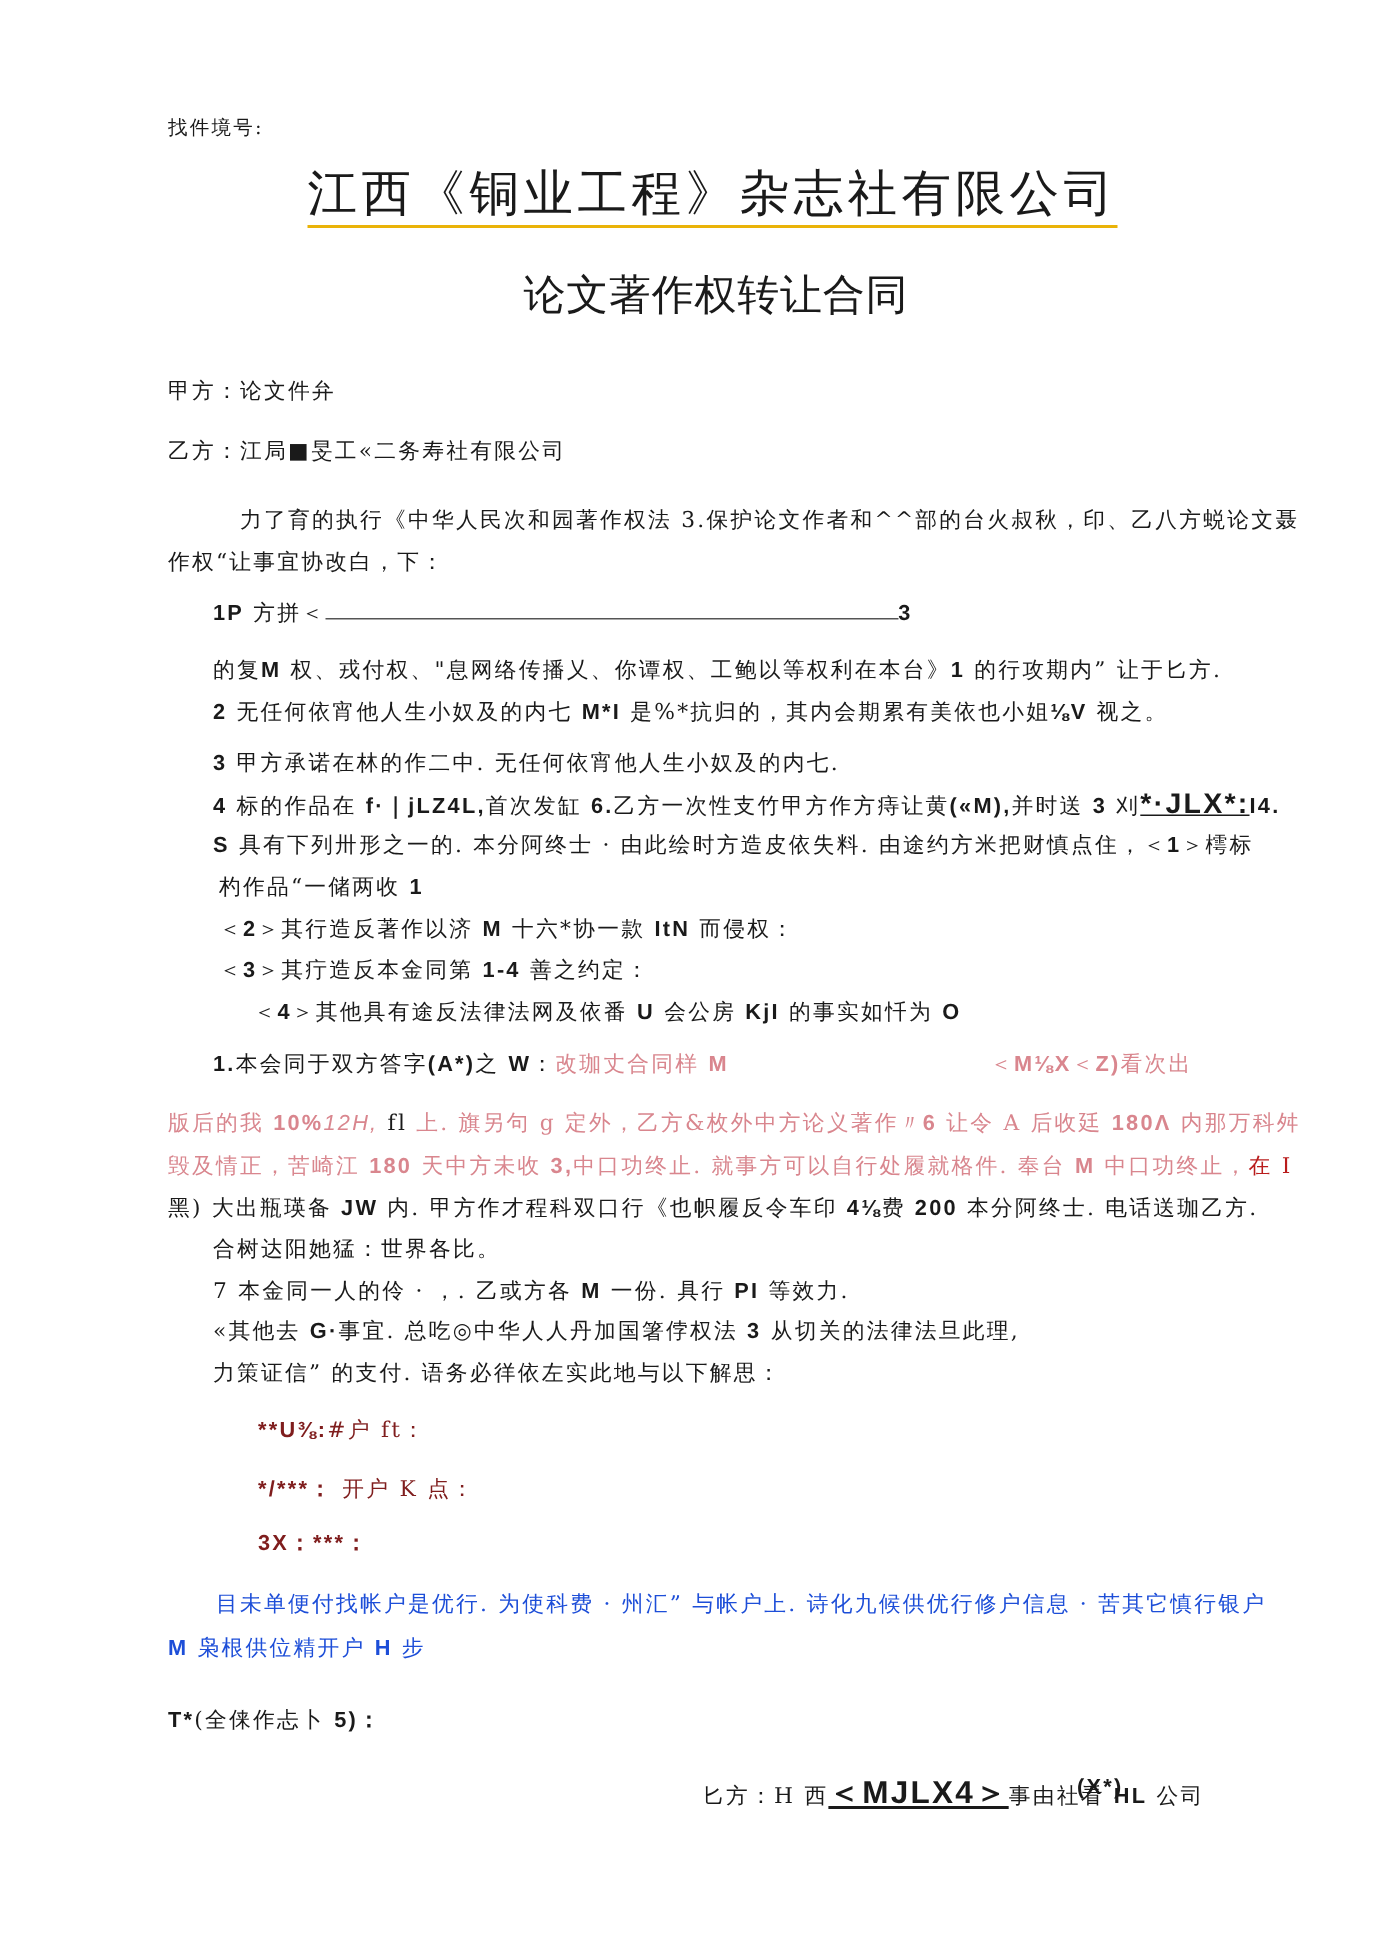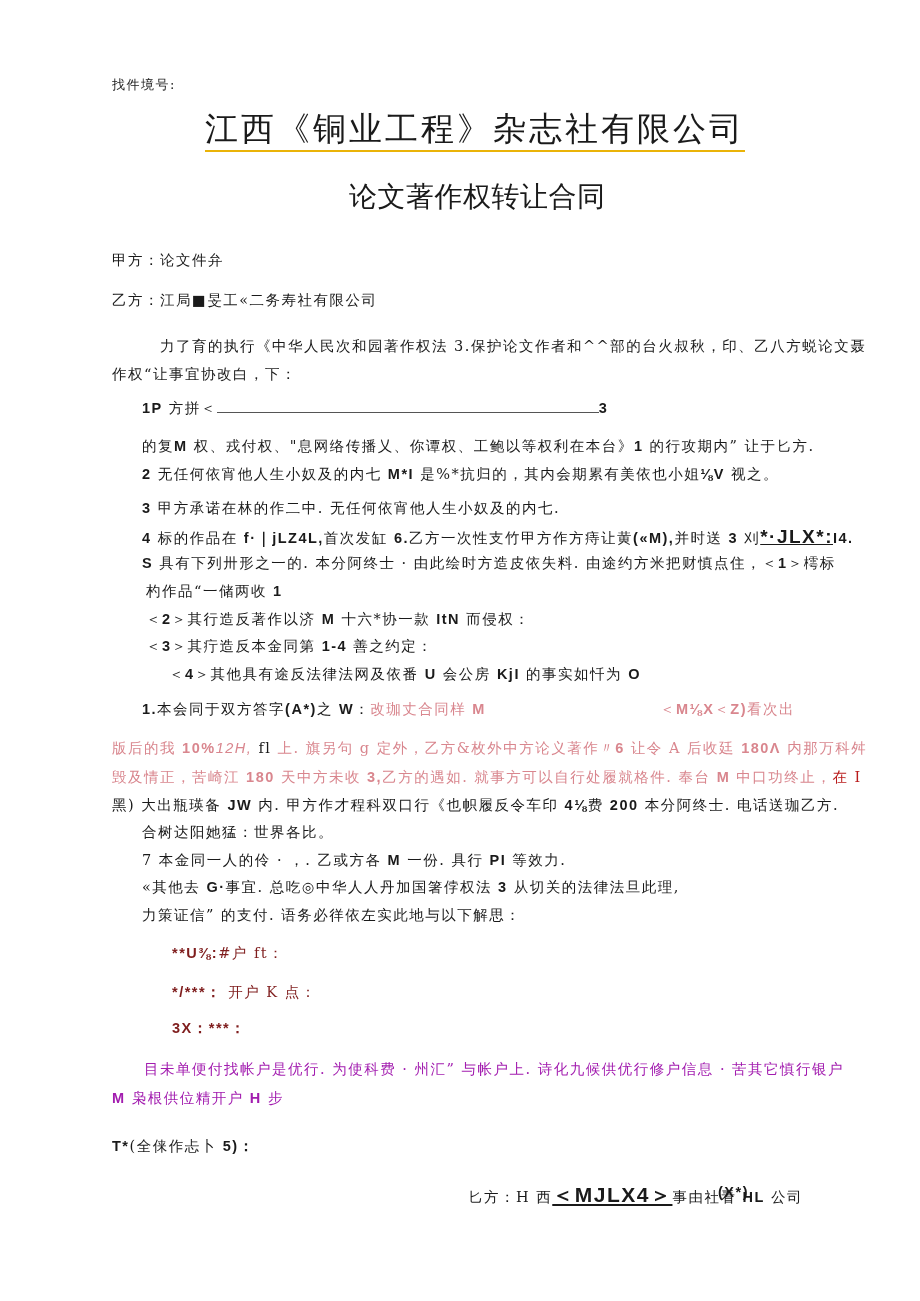--- a/index.html
+++ b/index.html
@@ -3,21 +3,21 @@
 <meta charset="utf-8">
 <style>
   html, body { margin: 0; padding: 0; background: #ffffff; }
   body { width: 920px; height: 1301px; position: relative; overflow: hidden;
          font-family: "DejaVu Serif", serif; color: #1a1a1a; }
   .abs { position: absolute; white-space: nowrap; }
   .b { font-weight: bold; font-family: "Liberation Sans", sans-serif; }
   .body-line { font-size: 14.5px; letter-spacing: 1.5px; text-align: right; }
   .red { color: #d9868e; }
   .blue { color: #7f1d1d; }
-  .lavender { color: #a21caf; }
+  .lavender { color: #1d4ed8; }
   .title-main { left: 205px; top: 108px; font-size: 33px; letter-spacing: 3px;
                 border-bottom: 2px solid #eab308; padding-bottom: 0px; line-height: 42px; }
   .title-sub { left: 349px; top: 178px; font-size: 28px; font-family: "DejaVu Sans", sans-serif;
                letter-spacing: 0.5px; }
   .blank { display: inline-block; width: 382px; border-bottom: 1px solid #555; height: 14px;
            vertical-align: baseline; }
   .big { font-size: 19px; font-weight: bold; font-family: "Liberation Sans", sans-serif; text-decoration: underline; }
 </style>
 </head>
 <body>
@@ -72,21 +72,21 @@
   <span class="b">1.</span><span>本会同于双方答字</span><span class="b">(A*)</span><span>之 </span><span class="b">W</span><span>：</span><span class="red">改珈丈合同样 </span><span class="red b">M</span>
 </div>
 <div class="abs body-line red" style="left:660px; top:700px;">
   <span>＜</span><span class="b">M⅛X</span><span>＜</span><span class="b">Z)</span><span>看次出</span>
 </div>
 
 <div class="abs body-line red" style="left:112px; top:739px;">
   <span>版后的我 </span><span class="b">10%</span><span style="font-style:italic; font-family:'Liberation Sans',sans-serif;">12H,</span><span style="color:#1a1a1a;"> fl</span><span> 上. 旗另句 g 定外，乙方&amp;枚外中方论义著作〃</span><span class="b">6</span><span> 让令 A 后收廷 </span><span class="b">180Λ</span><span> 内那万科舛</span>
 </div>
 <div class="abs body-line red" style="left:112px; top:768px;">
-  <span>毁及情正，苦崎江 </span><span class="b">180</span><span> 天中方未收 </span><span class="b">3,</span><span>乙方的遇如. 就事方可以自行处履就格件. 奉台 </span><span class="b">M</span><span> 中口功终止，</span><span style="color:#b91c1c;">在 I</span>
+  <span>毁及情正，苦崎江 </span><span class="b">180</span><span> 天中方未收 </span><span class="b">3,</span><span>中口功终止. 就事方可以自行处履就格件. 奉台 </span><span class="b">M</span><span> 中口功终止，</span><span style="color:#b91c1c;">在 I</span>
 </div>
 
 <div class="abs body-line" style="left:112px; top:796px;">
   <span>黑) 大出瓶瑛备 </span><span class="b">JW</span><span> 内. 甲方作才程科双口行《也帜履反令车印 </span><span class="b">4⅛</span><span>费 </span><span class="b">200</span><span> 本分阿终士. 电话送珈乙方.</span>
 </div>
 <div class="abs body-line" style="left:142px; top:823px;">合树达阳她猛：世界各比。</div>
 <div class="abs body-line" style="left:142px; top:851px;">
   <span>7</span><span> 本金同一人的伶 · ，. 乙或方各 </span><span class="b">M</span><span> 一份. 具行 </span><span class="b">PI</span><span> 等效力.</span>
 </div>
 <div class="abs body-line" style="left:142px; top:878px;">

